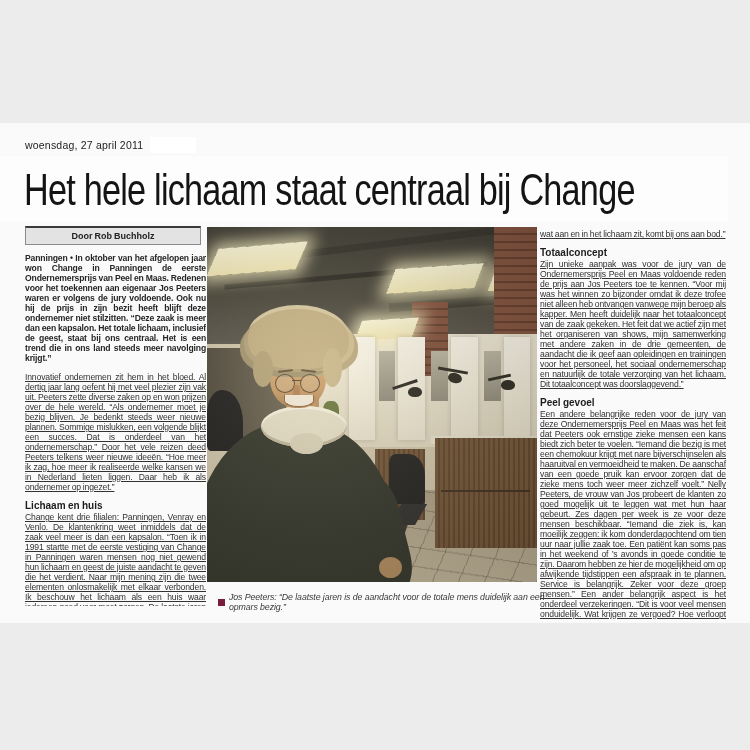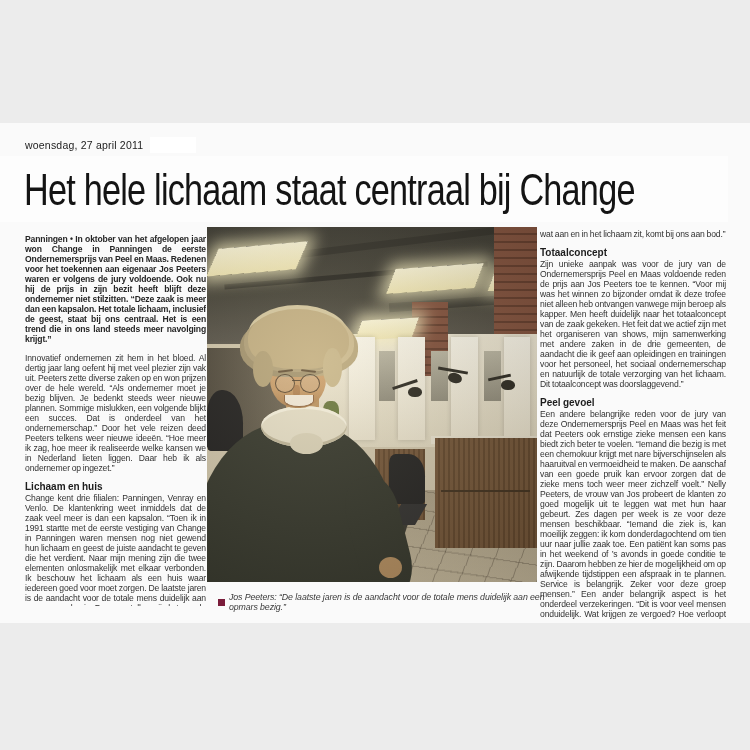--- a/index.html
+++ b/index.html
@@ -14,21 +14,21 @@
           font-size:45px;font-weight:400;color:#141414;letter-spacing:-1px;}
   .col{position:absolute;top:226px;overflow:hidden;text-align:justify;
           font-size:8.6px;line-height:10px;letter-spacing:-.15px;word-spacing:-.4px;color:#323232;}
   .col-left{left:25px;width:181px;height:380px;}
   .col-right{left:540px;top:229px;width:186px;height:390px;}
   .byline-box{box-sizing:border-box;width:176px;height:19px;background:#e3e3e3;
           border:1px solid #8a8a8a;border-top:2px solid #3a3a3a;display:flex;align-items:center;
           justify-content:center;font-weight:bold;font-size:9px;color:#222;margin-bottom:8px;
           letter-spacing:0;}
   .intro{font-weight:bold;margin:8px 0 9px 0;color:#262626;}
-  .para{margin:0 0 9px 0;}
+  .para{margin:0 0 9px 0;text-decoration:underline;}
   .subhead{font-weight:bold;font-size:10px;margin:2px 0 1px 0;color:#1d1d1d;letter-spacing:0;}
   
   .photo{position:absolute;left:207px;top:227px;width:330px;height:355px;overflow:hidden;
          background:#cfc5ad;}
   .photo *{position:absolute;}
   .ceiling{left:0;top:0;width:100%;height:33%;
          background:linear-gradient(180deg,#34332e 0%,#413f37 60%,#55514a 100%);}
   .duct1{left:18%;top:4%;width:70%;height:7px;background:#2b2a26;transform:rotate(-7deg);}
   .duct2{left:5%;top:13%;width:80%;height:5px;background:#23221f;transform:rotate(-5deg);}
   .beam{left:55%;top:20%;width:45%;height:9px;background:#2e2d29;transform:rotate(-4deg);}
@@ -115,20 +115,23 @@
 <div class="canvas" style="background: rgb(236, 236, 236);">
   <div class="paper" style="background: rgb(250, 250, 250);"></div>
   <div class="headline-band"></div>
 
   <div class="dateline">woensdag, 27 april 2011</div>
   <div class="date-whiteout"></div>
 
   <h1 class="headline" style="margin:0"><span>Het hele lichaam staat centraal bij Change</span></h1>
 
   <div class="col col-left">
+    <div class="byline-box">
+      <span>Door Rob Buchholz</span>
+    </div>
     <p class="intro">Panningen • In oktober van het afgelopen jaar won Change in Panningen de eerste Ondernemersprijs van Peel en Maas. Redenen voor het toekennen aan eigenaar Jos Peeters waren er volgens de jury voldoende. Ook nu hij de prijs in zijn bezit heeft blijft deze ondernemer niet stilzitten. “Deze zaak is meer dan een kapsalon. Het totale lichaam, inclusief de geest, staat bij ons centraal. Het is een trend die in ons land steeds meer navolging krijgt.”</p>
     <p class="para">Innovatief ondernemen zit hem in het bloed. Al dertig jaar lang oefent hij met veel plezier zijn vak uit. Peeters zette diverse zaken op en won prijzen over de hele wereld. “Als ondernemer moet je bezig blijven. Je bedenkt steeds weer nieuwe plannen. Sommige mislukken, een volgende blijkt een succes. Dat is onderdeel van het ondernemerschap.” Door het vele reizen deed Peeters telkens weer nieuwe ideeën. “Hoe meer ik zag, hoe meer ik realiseerde welke kansen we in Nederland lieten liggen. Daar heb ik als ondernemer op ingezet.”</p>
     <div class="subhead">Lichaam en huis</div>
     <p class="para">Change kent drie filialen: Panningen, Venray en Venlo. De klantenkring weet inmiddels dat de zaak veel meer is dan een kapsalon. “Toen ik in 1991 startte met de eerste vestiging van Change in Panningen waren mensen nog niet gewend hun lichaam en geest de juiste aandacht te geven die het verdient. Naar mijn mening zijn die twee elementen onlosmakelijk met elkaar verbonden. Ik beschouw het lichaam als een huis waar iedereen goed voor moet zorgen. De laatste jaren is de aandacht voor de totale mens duidelijk aan een opmars bezig. Daarom stellen wij als team de totale mens centaal. Alles</p>
   </div>
 
   <div class="photo">
     <div class="ceiling"></div>
     <div class="duct1"></div>
     <div class="duct2"></div>

